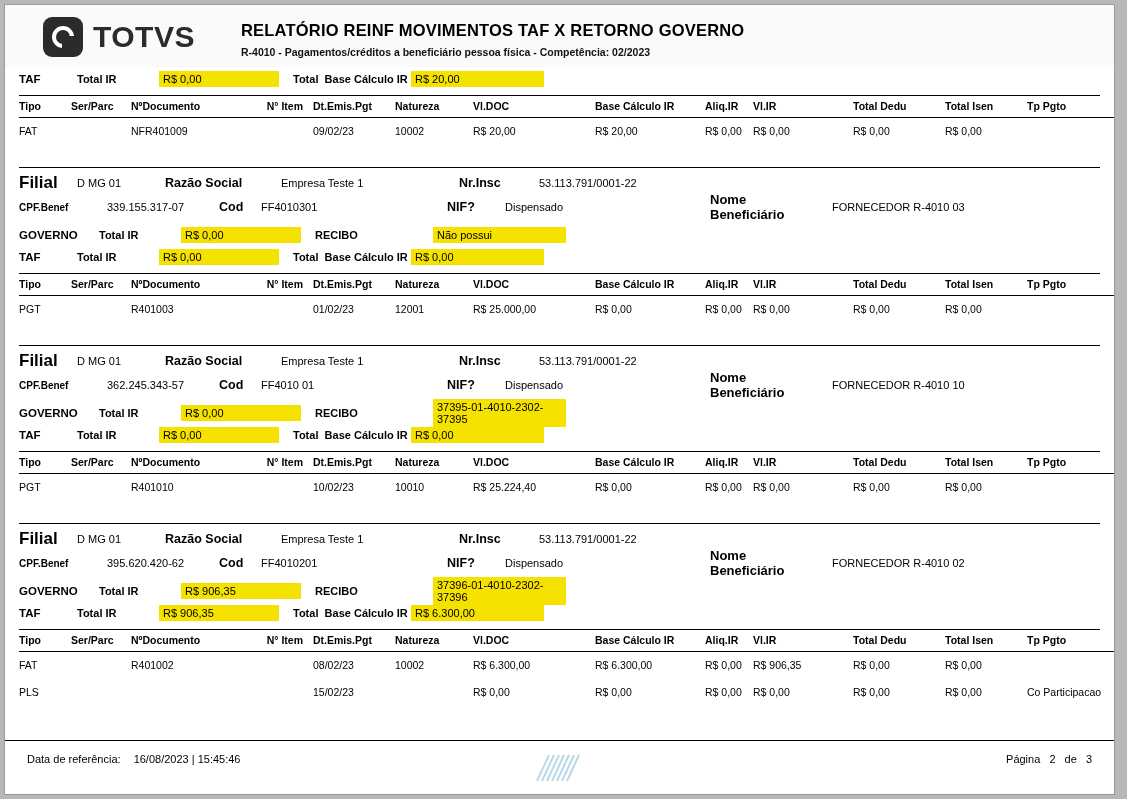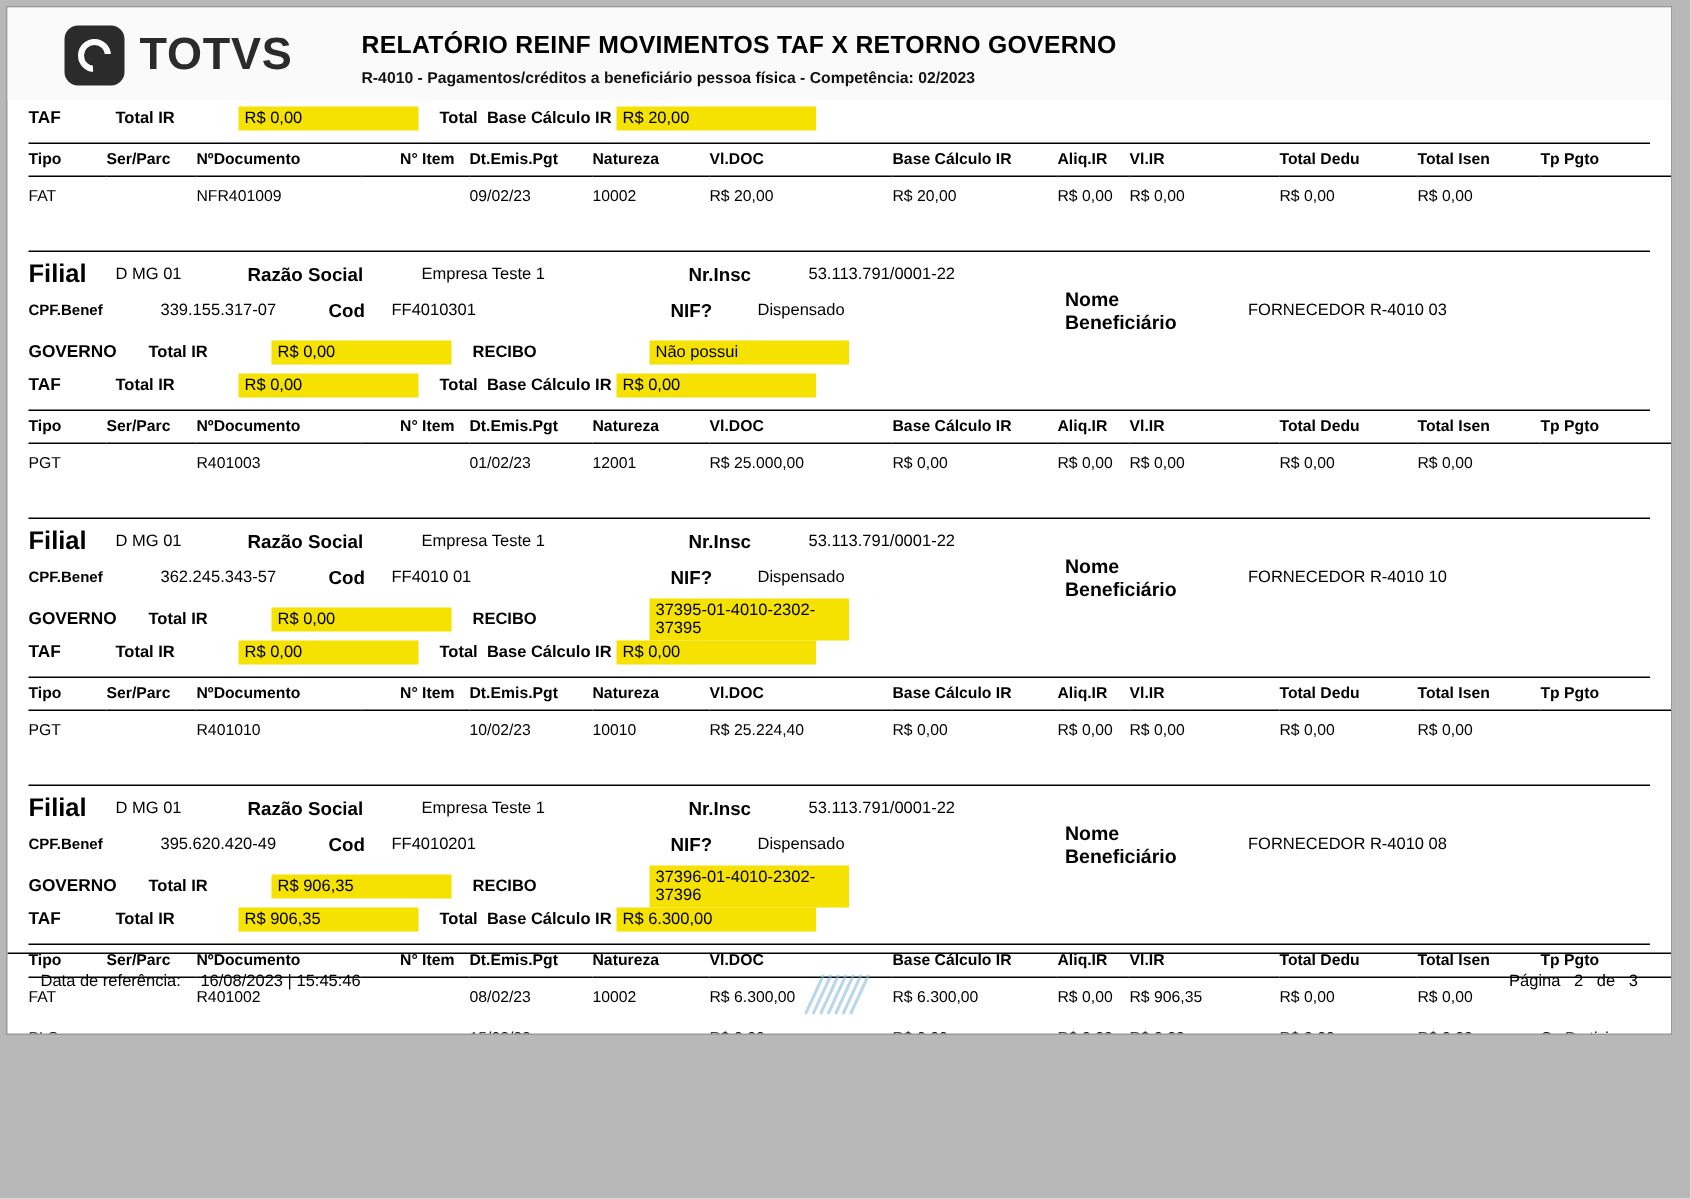--- a/index.html
+++ b/index.html
@@ -7,21 +7,21 @@
     width:1127px;height:799px;
     background:#b8b8b8;
     font-family:"Liberation Sans", sans-serif;
     font-size:11px;
     color:#000;
     overflow:hidden;
   }
   .page{
     position:absolute;
     left:4px;top:4px;
-    width:1111px;height:686px;
+    width:1111px;height:791px;
     background:#ffffff;
     border:1px solid #9a9a9a;
     box-sizing:border-box;
     overflow:hidden;
   }
   
   .header{
     display:flex;
     align-items:flex-start;
     padding:12px 0 8px 0;
@@ -376,27 +376,27 @@
       <div class="blk-line1">
         <div class="w-filial">Filial</div>
         <div class="w-filialv" style="padding-left:12px;">D MG 01</div>
         <div class="w-razao">Razão Social</div>
         <div class="w-razaov" style="padding-left:12px;">Empresa Teste 1</div>
         <div class="w-nrinsc">Nr.Insc</div>
         <div class="w-nrinscv" style="padding-left:12px;">53.113.791/0001-22</div>
       </div>
       <div class="blk-line2">
         <div class="w-cpf">CPF.Benef</div>
-        <div class="w-cpfv" style="padding-left:6px;">395.620.420-49</div>
+        <div class="w-cpfv" style="padding-left:6px;">395.620.420-62</div>
         <div class="w-cod">Cod</div>
         <div class="w-codv" style="padding-left:8px;">FF4010201</div>
         <div class="w-nif">NIF?</div>
         <div class="w-nifv" style="padding-left:10px;">Dispensado</div>
         <div class="w-nome">Nome Beneficiário</div>
-        <div class="w-nomev" style="padding-left:10px;">FORNECEDOR R-4010 08</div>
+        <div class="w-nomev" style="padding-left:10px;">FORNECEDOR R-4010 02</div>
       </div>
       <div class="totline" style="margin-top:6px;">
         <div class="t-lbl">GOVERNO</div>
         <div class="t-tir" style="padding-left:22px;">Total IR</div>
         <div class="t-val hl">R$ 906,35</div>
         <div class="t-lbl2" style="padding-left:14px;">RECIBO</div>
         <div class="t-val2 hl">37396-01-4010-2302-37396</div>
       </div>
       <div class="totline">
         <div class="t-lbl">TAF</div>

